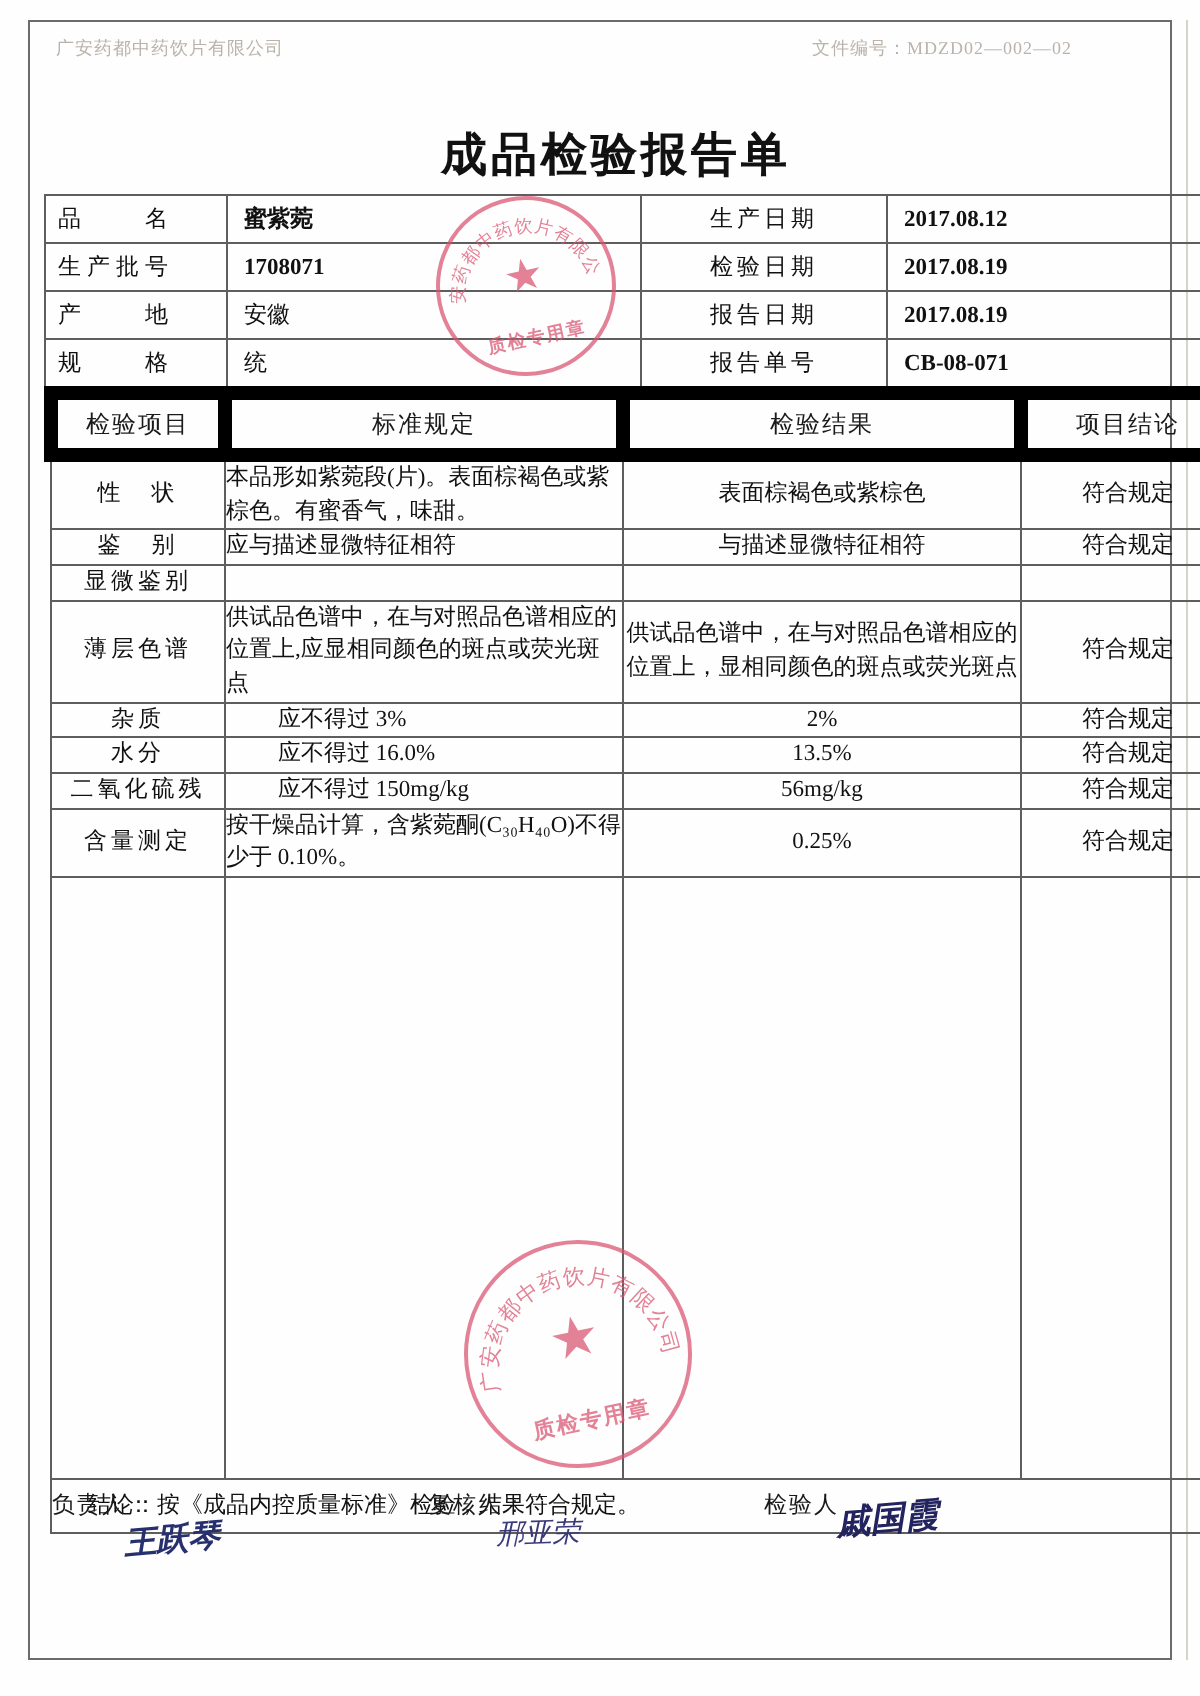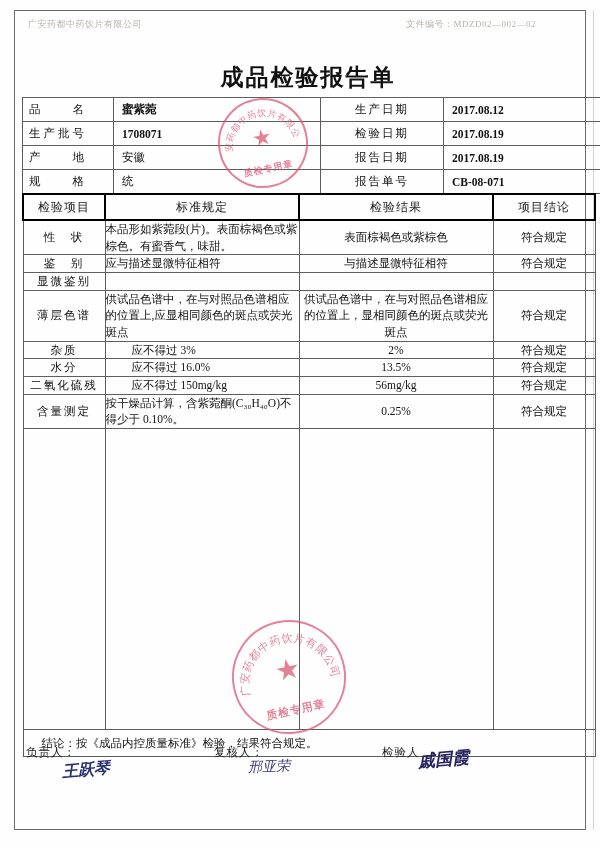--- a/index.html
+++ b/index.html
@@ -99,21 +99,21 @@
   .cell-val.normal { font-weight: normal; }
 
   
   .main-table {
     position: absolute;
     left: 22px;
     top: 193px;
     width: 556px;
   }
   .main-table th {
-    border: 2px solid #000000;
+    border: 7px solid #000000;
     font-size: 12px;
     font-weight: normal;
     height: 22px;
     letter-spacing: 1px;
   }
   .main-table td {
     border: 1px solid #5e5e5e;
     font-size: 11px;
     vertical-align: top;
     padding: 3px 5px;

